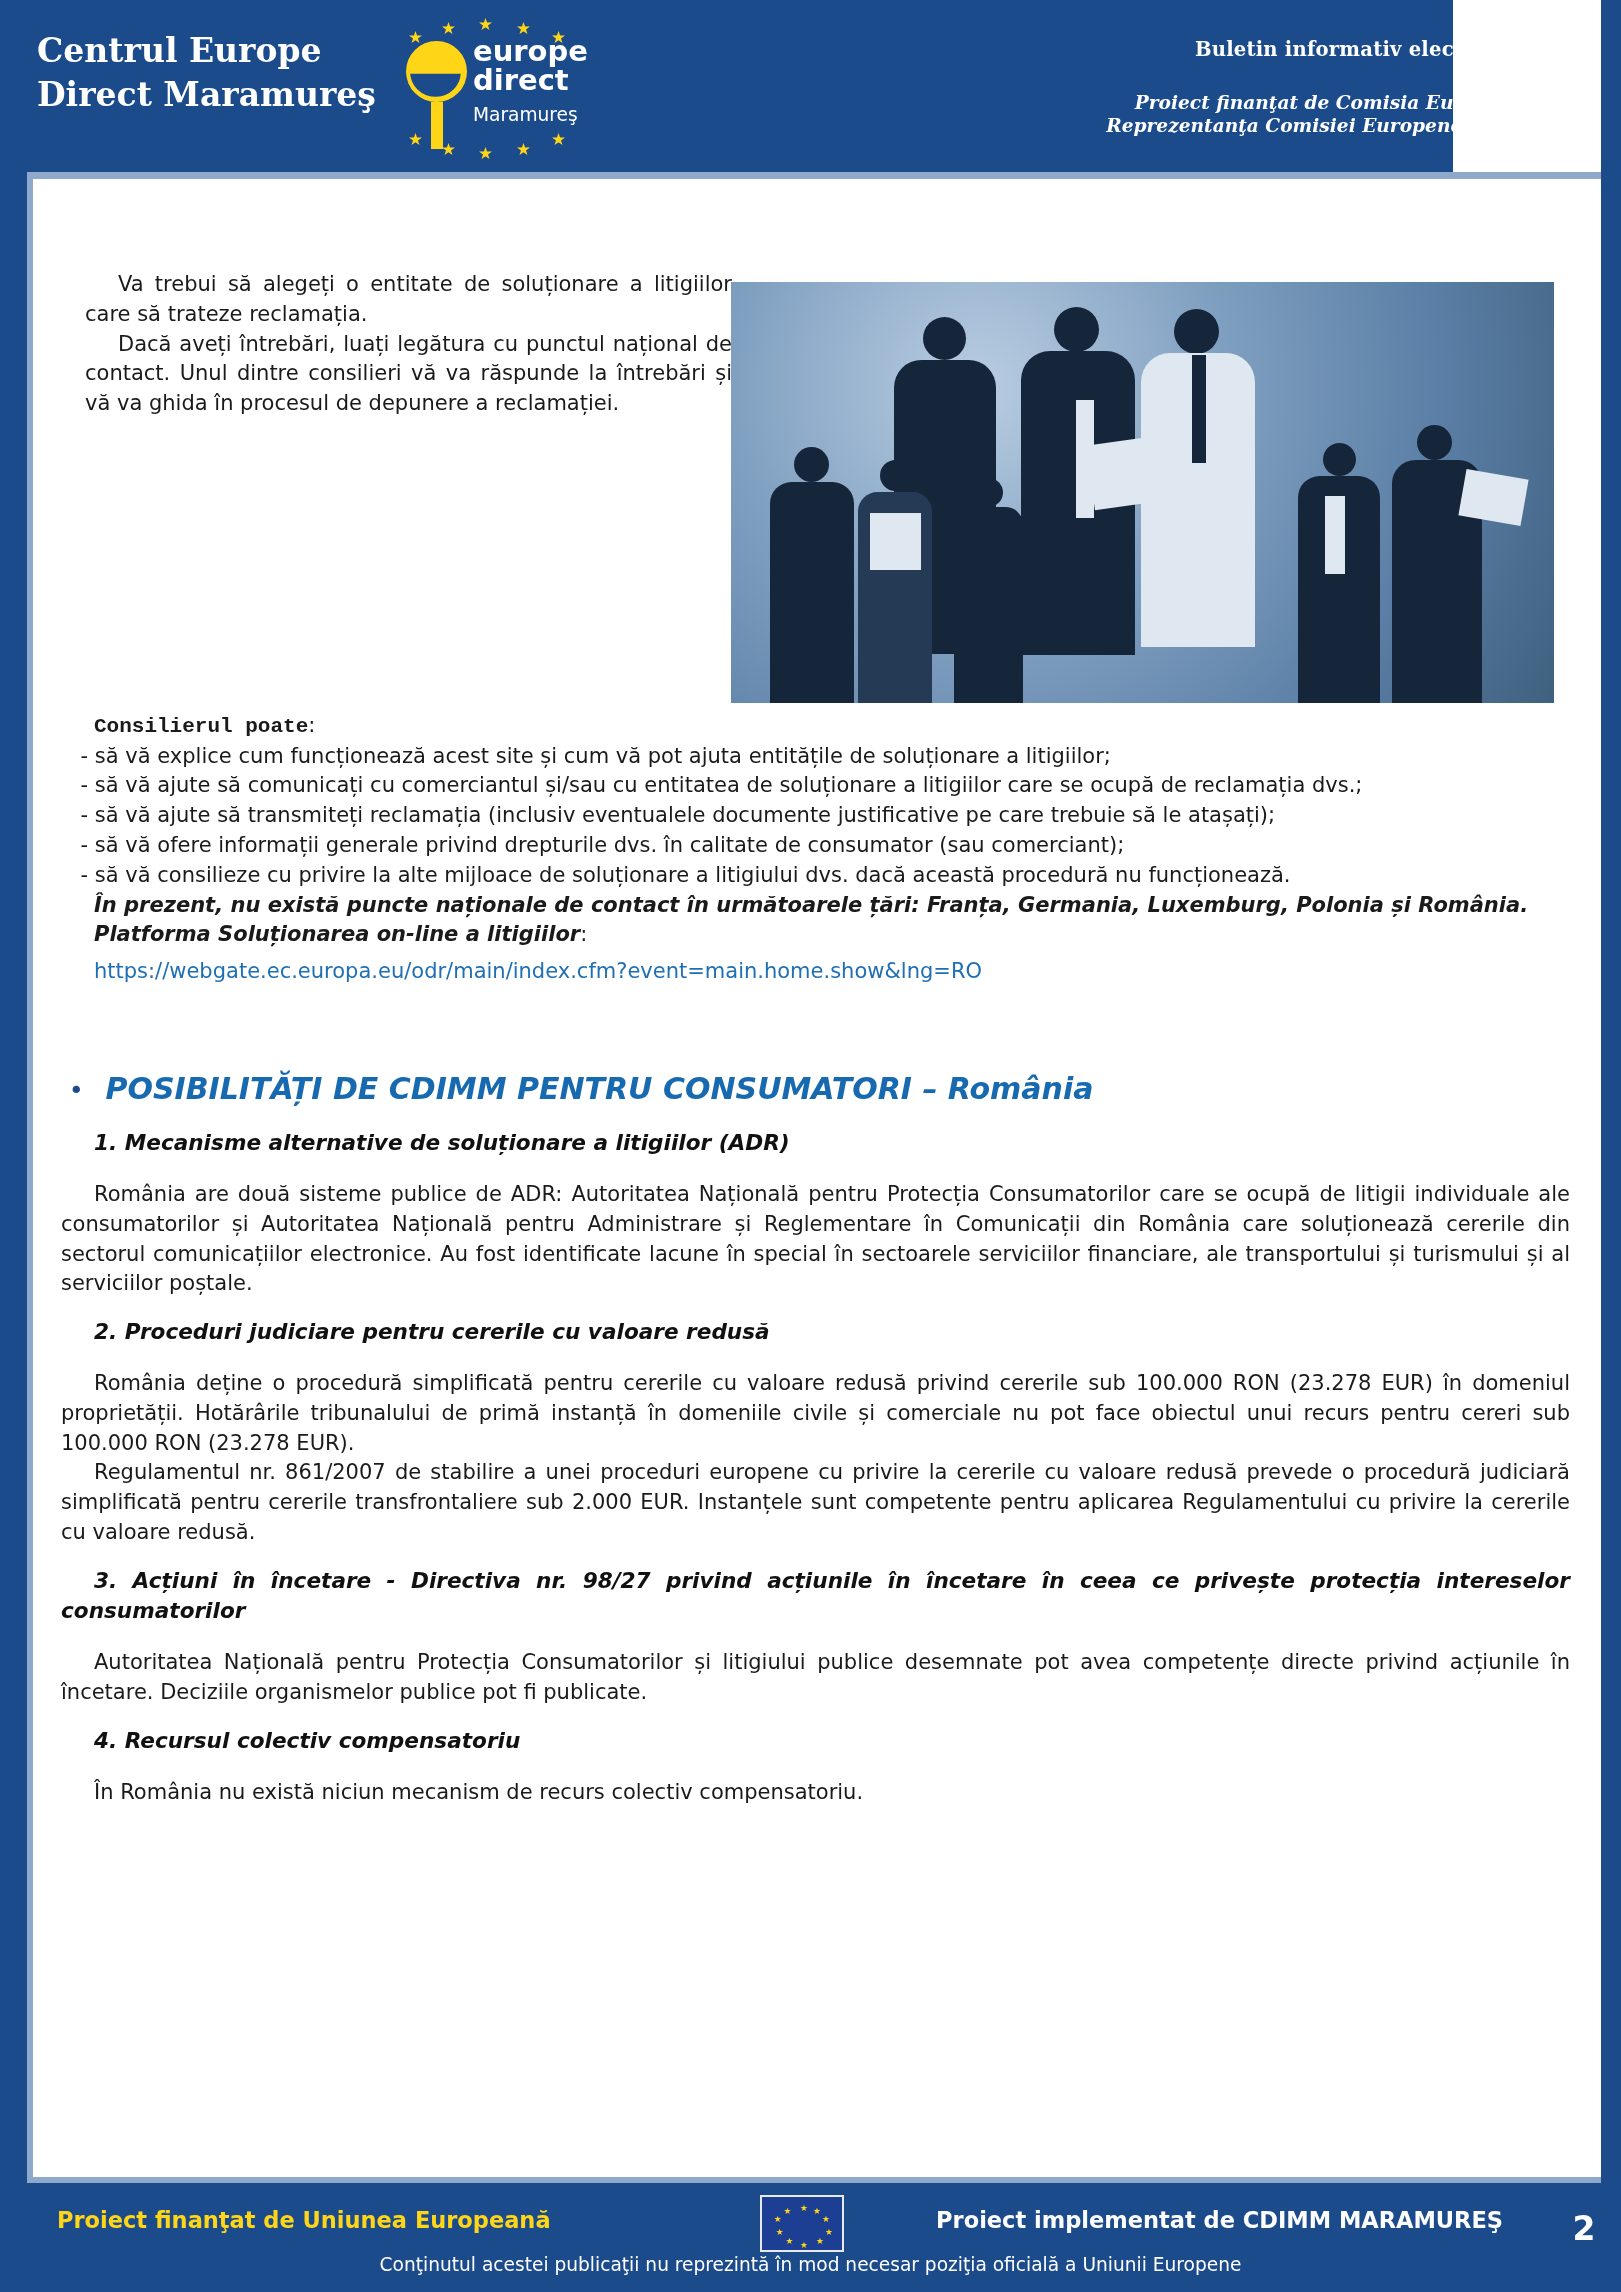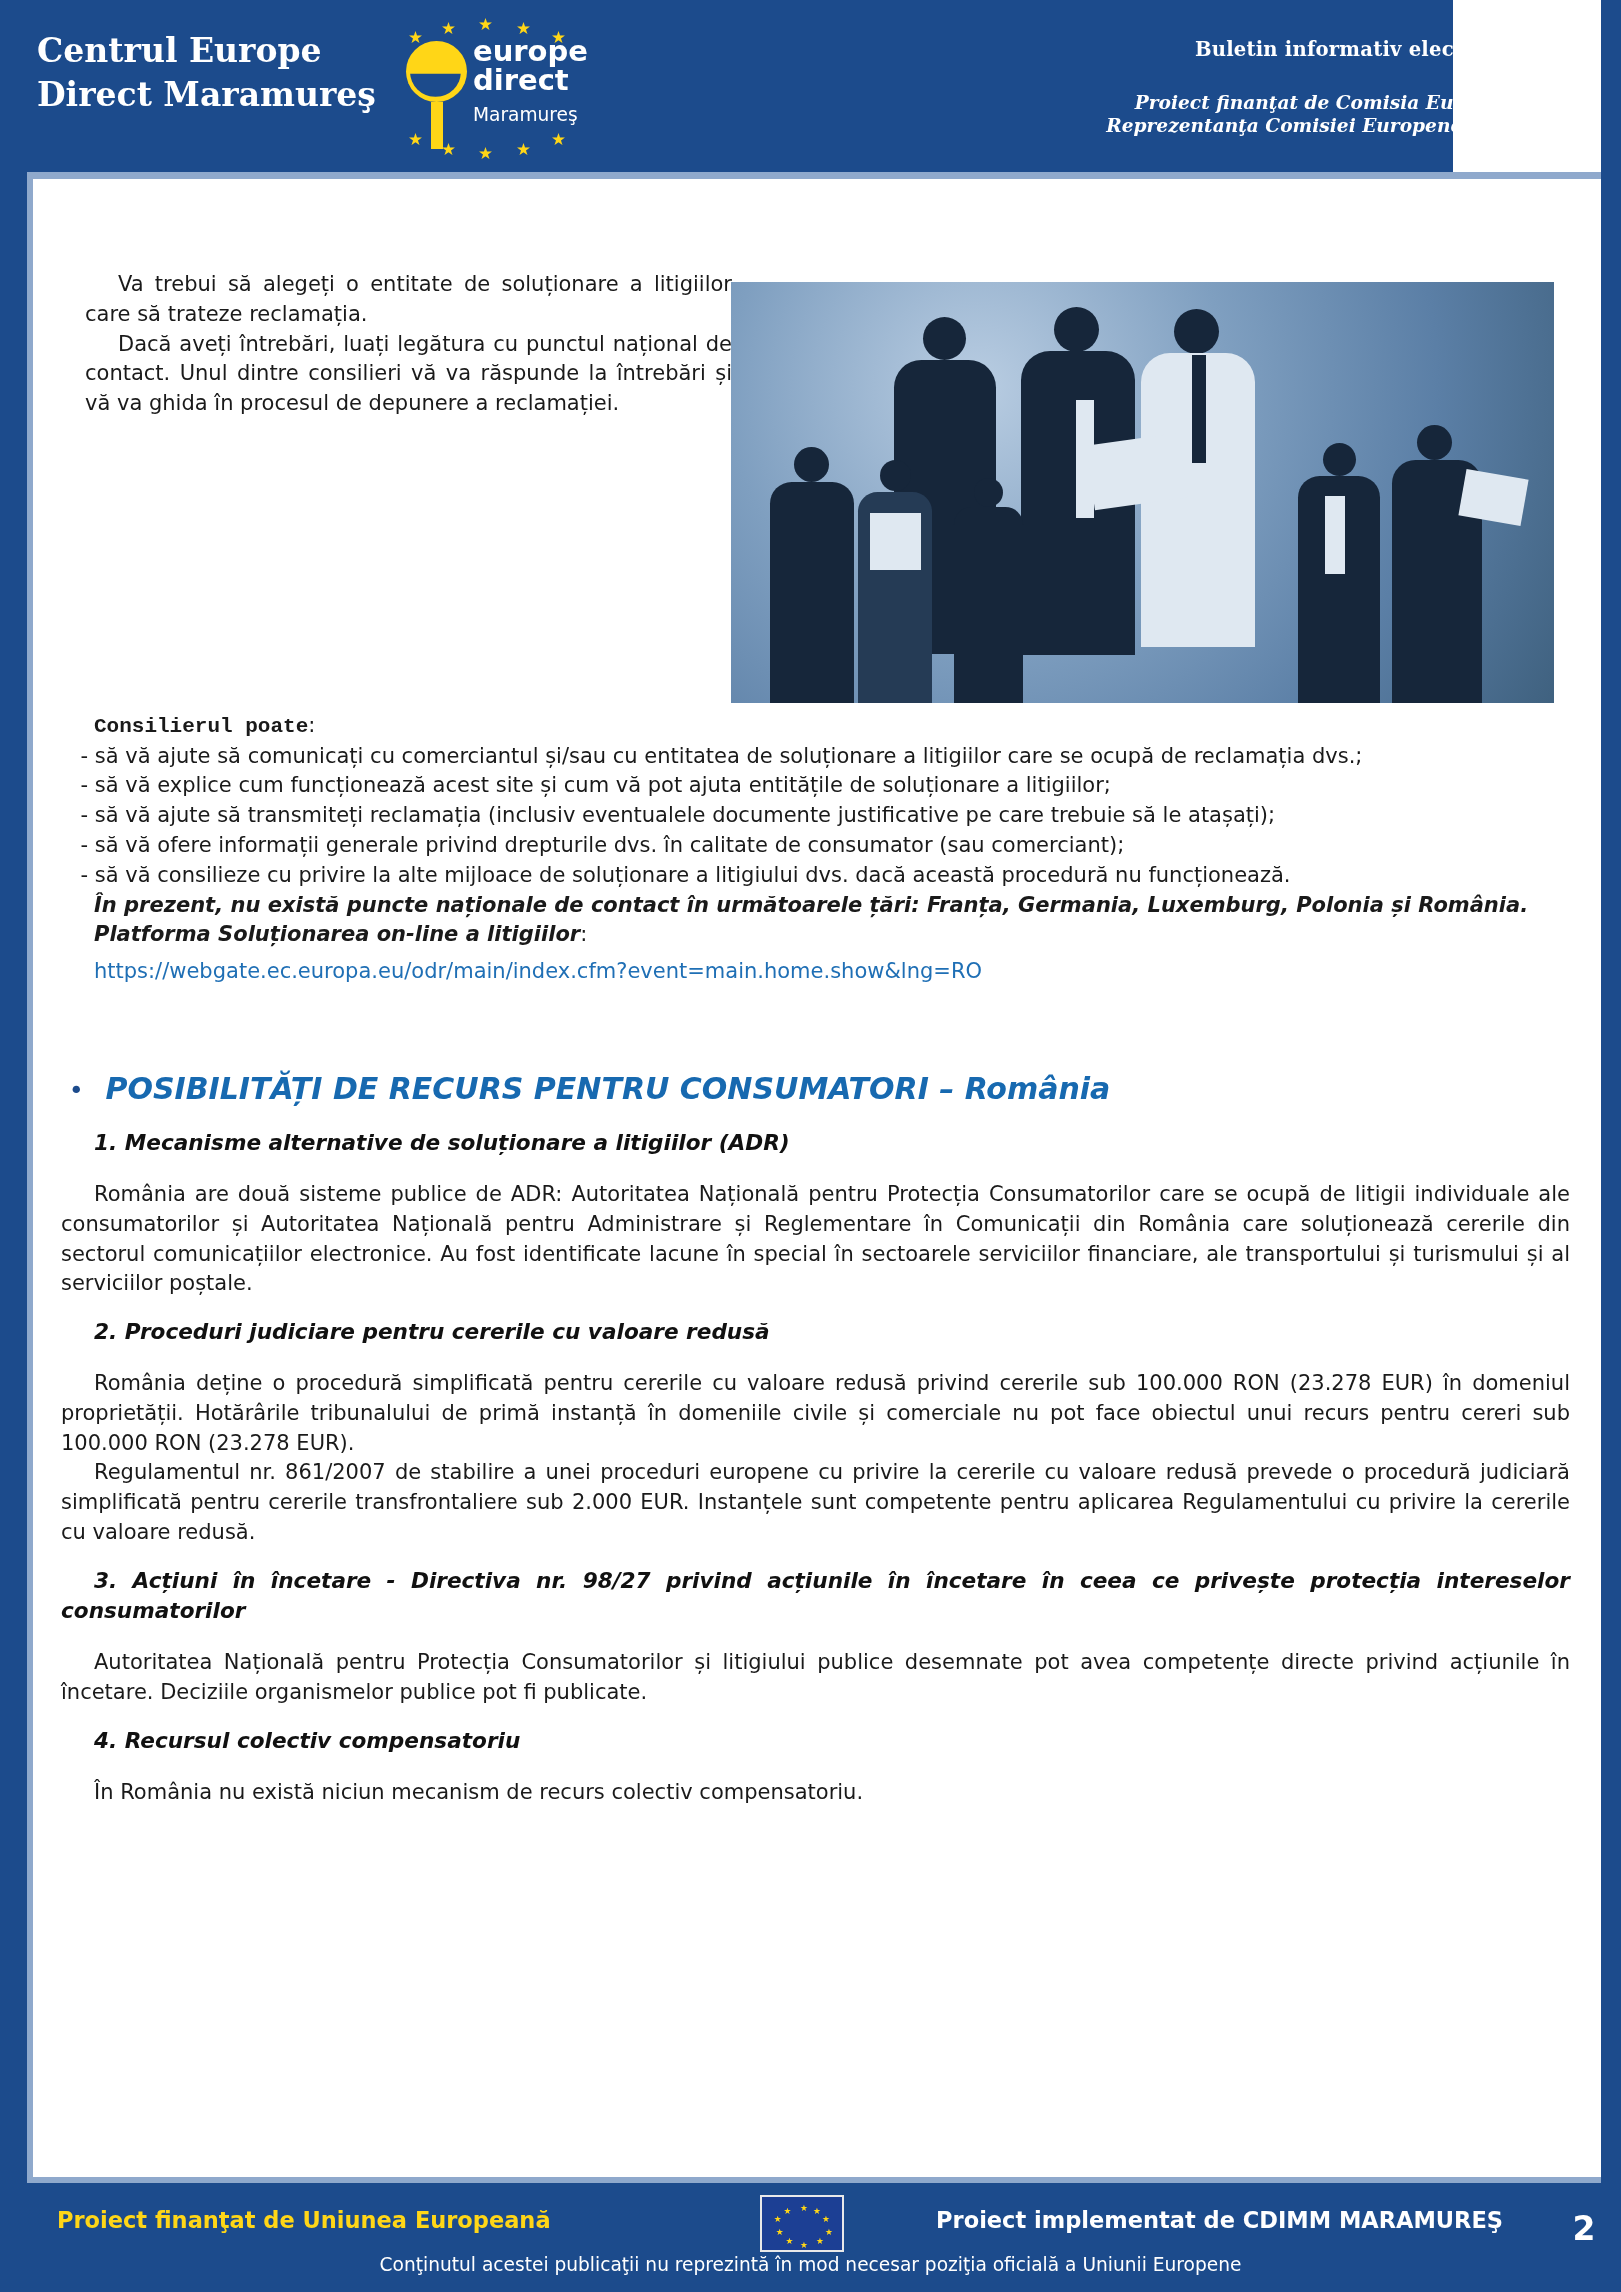--- a/index.html
+++ b/index.html
@@ -307,35 +307,35 @@
       </div>
 
       <div class="top-left col-text">
         <p class="body indent">Va trebui să alegeți o entitate de soluționare a litigiilor care să trateze reclamația.</p>
         <p class="body indent gap">Dacă aveți întrebări, luați legătura cu punctul național de contact. Unul dintre consilieri vă va răspunde la întrebări și vă va ghida în procesul de depunere a reclamației.</p>
       </div>
     </div>
 
     <div class="bullets col-text">
       <p class="body" style="text-indent:33px;"><span class="b">Consilierul poate</span>:</p>
+      <p class="body" style="text-indent:19.6px;">- să vă explice cum funcționează acest site și cum vă pot ajuta entitățile de soluționare a litigiilor;</p>
       <p class="body" style="text-indent:19.6px;">- să vă ajute să comunicați cu comerciantul și/sau cu entitatea de soluționare a litigiilor care se ocupă de reclamația dvs.;</p>
-      <p class="body" style="text-indent:19.6px;">- să vă explice cum funcționează acest site și cum vă pot ajuta entitățile de soluționare a litigiilor;</p>
       <p class="body" style="text-indent:19.6px;">- să vă ajute să transmiteți reclamația (inclusiv eventualele documente justificative pe care trebuie să le atașați);</p>
       <p class="body" style="text-indent:19.6px;">- să vă ofere informații generale privind drepturile dvs. în calitate de consumator (sau comerciant);</p>
       <p class="body" style="text-indent:19.6px;">- să vă consilieze cu privire la alte mijloace de soluționare a litigiului dvs. dacă această procedură nu funcționează.</p>
 
       <p class="body bold-it gap" style="text-indent:33px;">În prezent, nu există puncte naționale de contact în următoarele țări: Franța, Germania, Luxemburg, Polonia și România.</p>
 
       <p class="body gap" style="text-indent:33px;"><span class="bold-it">Platforma Soluționarea on-line a litigiilor</span>:</p>
       <p class="body" style="text-indent:33px;margin-top:7px;"><a class="link" href="#">https://webgate.ec.europa.eu/odr/main/index.cfm?event=main.home.show&amp;lng=RO</a></p>
     </div>
 
     <div class="section-head">
       <span class="sh-bullet">•</span>
-      <div class="sh-title">POSIBILITĂȚI DE RECURS PENTRU CONSUMATORI – România</div>
+      <div class="sh-title">POSIBILITĂȚI DE CDIMM PENTRU CONSUMATORI – România</div>
     </div>
 
     <div class="col-text">
       <p class="sub-head">1. Mecanisme alternative de soluționare a litigiilor (ADR)</p>
       <p class="body indent para">România are două sisteme publice de ADR: Autoritatea Națională pentru Protecția Consumatorilor care se ocupă de litigii individuale ale consumatorilor și Autoritatea Națională pentru Administrare și Reglementare în Comunicații din România care soluționează cererile din sectorul comunicațiilor electronice. Au fost identificate lacune în special în sectoarele serviciilor financiare, ale transportului și turismului și al serviciilor poștale.</p>
 
       <p class="sub-head">2. Proceduri judiciare pentru cererile cu valoare redusă</p>
       <p class="body indent para">România deține o procedură simplificată pentru cererile cu valoare redusă privind cererile sub 100.000 RON (23.278 EUR) în domeniul proprietății. Hotărârile tribunalului de primă instanță în domeniile civile și comerciale nu pot face obiectul unui recurs pentru cereri sub 100.000 RON (23.278 EUR).</p>
       <p class="body indent gap">Regulamentul nr. 861/2007 de stabilire a unei proceduri europene cu privire la cererile cu valoare redusă prevede o procedură judiciară simplificată pentru cererile transfrontaliere sub 2.000 EUR. Instanțele sunt competente pentru aplicarea Regulamentului cu privire la cererile cu valoare redusă.</p>
 

